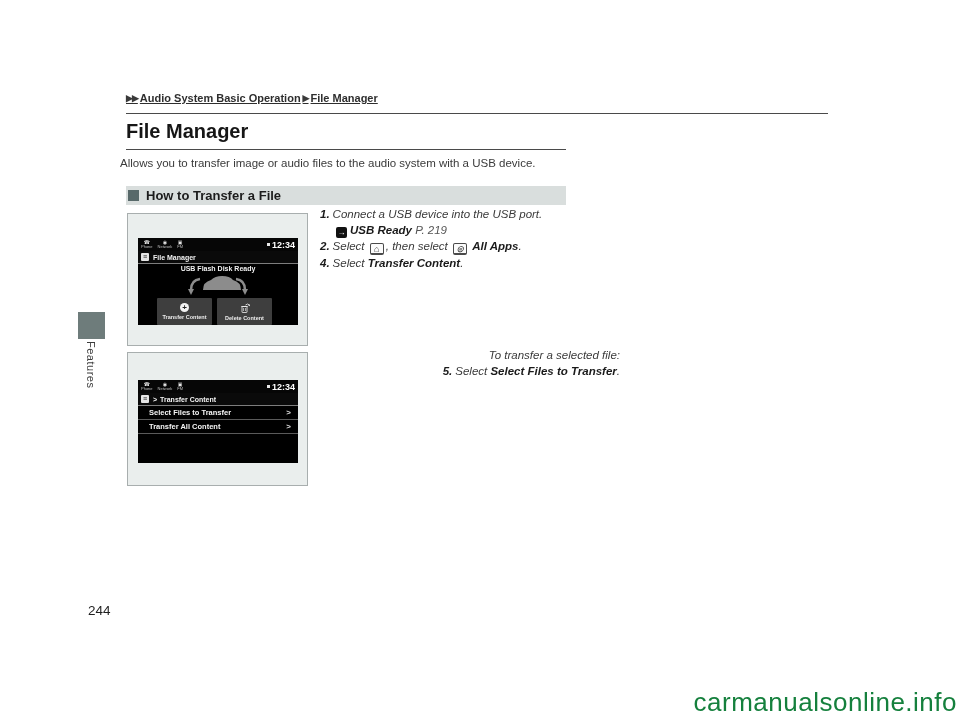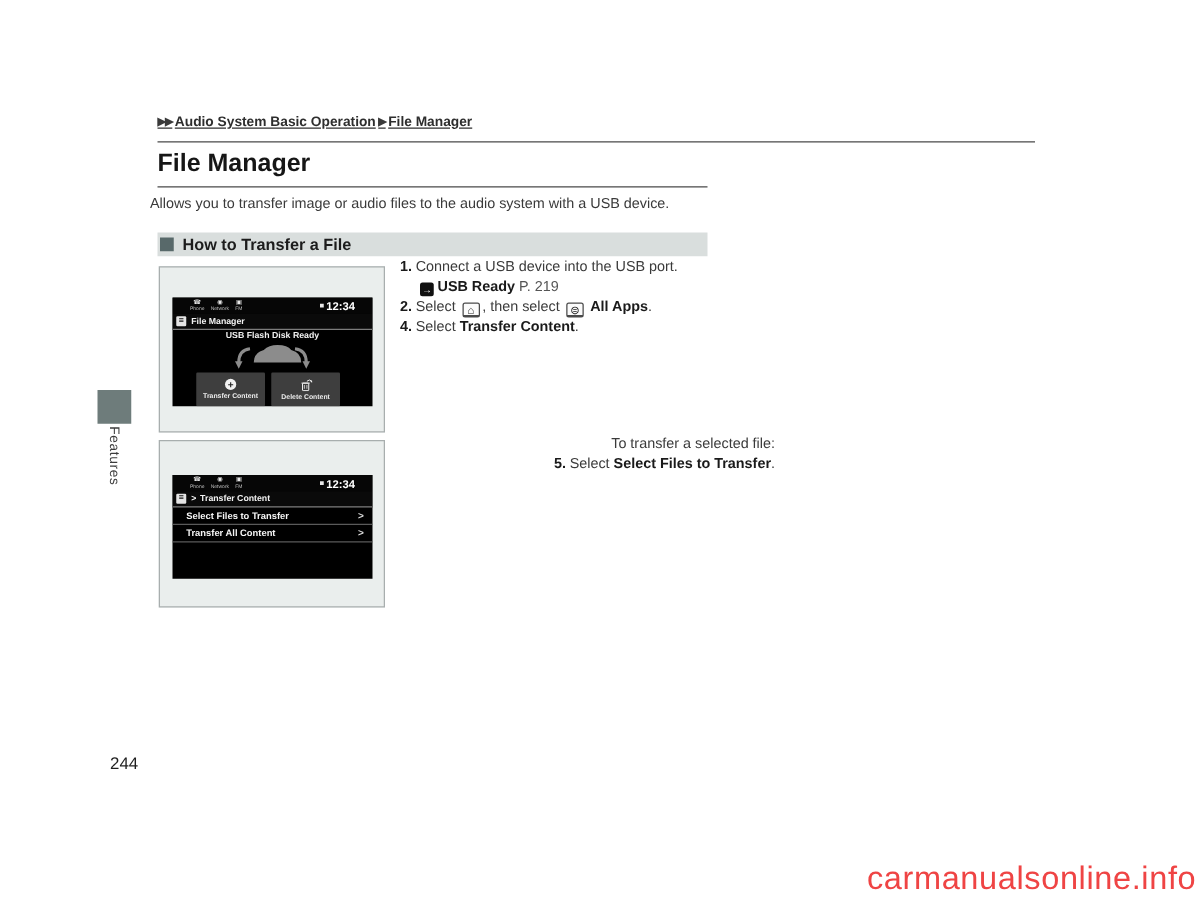--- a/index.html
+++ b/index.html
@@ -28,21 +28,21 @@
 
   
   .shotbox { position:absolute; left:127px; width:181px; background:#eaeeed; border:1px solid #a8aeae; }
   .shotbox1 { top:213px; height:133px; }
   .shotbox2 { top:352px; height:134px; }
   .screen { position:absolute; left:10px; width:160px; background:#000; overflow:hidden; }
   .screen1 { top:24px; height:87px; }
   .screen2 { top:27px; height:83px; }
 
   
-  .sbar { height:13px; background:#060606; display:flex; align-items:center; padding:0 14px; }
+  .sbar { height:13px; background:#060606; display:flex; align-items:center; padding:0 3px; }
   .sic { display:flex; flex-direction:column; align-items:center; margin-right:5px; line-height:1; }
   .sic .g { font-size:5px; color:#e6e6e6; }
   .sic .l { font-size:4px; color:#bdbdbd; margin-top:0.5px; }
   .stime-wrap { margin-left:auto; display:flex; align-items:center; }
   .sdot { width:3px; height:3px; background:#e8e8e8; margin-right:2px; }
   .stime { font-size:9px; font-weight:bold; color:#fff; }
 
   
   .tbar { height:13px; background:#0a0a0a; border-bottom:1px solid #7d7d7d; display:flex; align-items:center; padding-left:3px; }
   .menu-ic { width:8px; height:8px; background:#e4e4e4; color:#111; font-size:7px; line-height:8px; text-align:center; border-radius:1px; margin-right:4px; }
@@ -56,32 +56,32 @@
   .sbtn { width:55px; height:27px; background:#3e3e3e; display:flex; flex-direction:column; align-items:center; justify-content:center; gap:2px; border-radius:1px; }
   .sbtn .blabel { font-size:5.5px; font-weight:bold; color:#ececec; }
   .plus-ic { width:9px; height:9px; background:#f2f2f2; color:#222; border-radius:50%; font-size:8px; line-height:9px; font-weight:bold; text-align:center; }
 
   
   .lrow { height:14px; border-bottom:1px solid #5a5a5a; display:flex; align-items:center; padding:0 7px 0 11px; }
   .lrow .llabel { font-size:7.5px; font-weight:bold; color:#f5f5f5; }
   .lrow .lchev { margin-left:auto; font-size:8px; font-weight:bold; color:#dcdcdc; }
 
   
-  .steps { position:absolute; left:320px; top:206px; width:300px; font-size:11.5px; color:#3a3a3a; }
+  .steps { position:absolute; left:320px; top:206px; width:300px; font-size:11.5px; color:#3a3a3a;font-style:italic; }
   .steps2 { top:347px;text-align:right; }
   .stepline { line-height:16px; white-space:nowrap; }
   .refline { line-height:16px; padding-left:16px; white-space:nowrap; }
   .stepnum { font-weight:bold; color:#1a1a1a; margin-right:3px; }
   .b { font-weight:bold; color:#1a1a1a; }
   .ref-ic { display:inline-block; width:11px; height:11px; background:#111; border-radius:2px; color:#fff; font-size:8px; line-height:11px; text-align:center; vertical-align:-1px; margin-right:3px; }
   .ref-page { color:#555; }
   .key-ic { display:inline-block; min-width:14px; height:12px; border:1px solid #4a4a4a; border-bottom-width:2px; border-radius:2px; background:#fbfbfb; color:#222; font-size:9px; line-height:10px; text-align:center; vertical-align:-2px; margin:0 2px; padding:0 1px; }
 
   .page-number { position:absolute; left:88px; top:603px; font-size:13.5px; color:#1f1f1f; }
-  .watermark { position:absolute; right:3px; top:687px; font-size:26px; color:#ef4444; letter-spacing:0.5px; }
+  .watermark { position:absolute; right:3px; top:687px; font-size:26px; color:#15803d; letter-spacing:0.5px; }
 </style>
 </head>
 <body>
 
 <div class="page">
 
   <div class="breadcrumb">
     <span class="arr">▶▶</span><span>Audio System Basic Operation</span><span class="arr arr2">▶</span><span>File Manager</span>
   </div>
   <div class="rule-top"></div>

